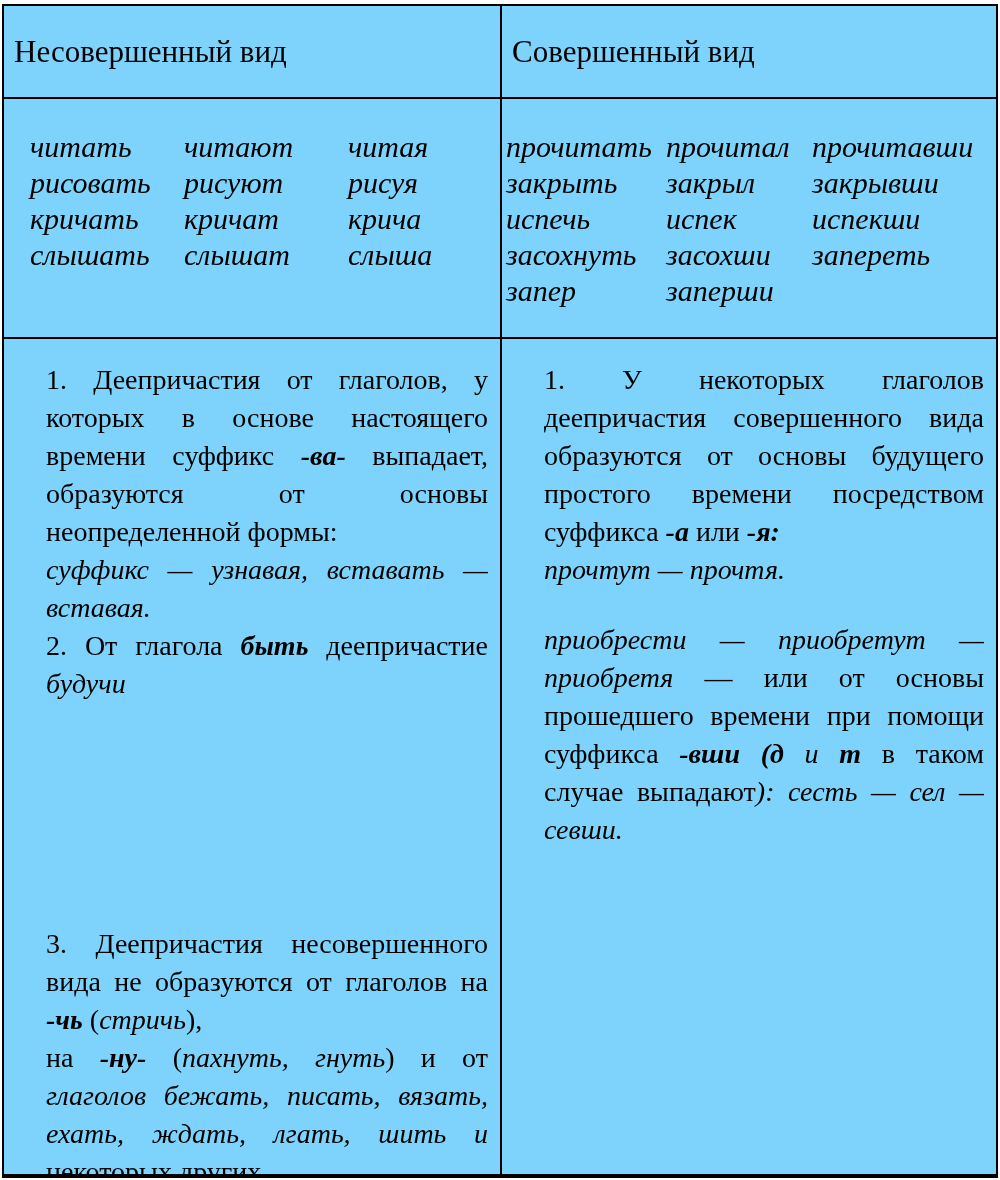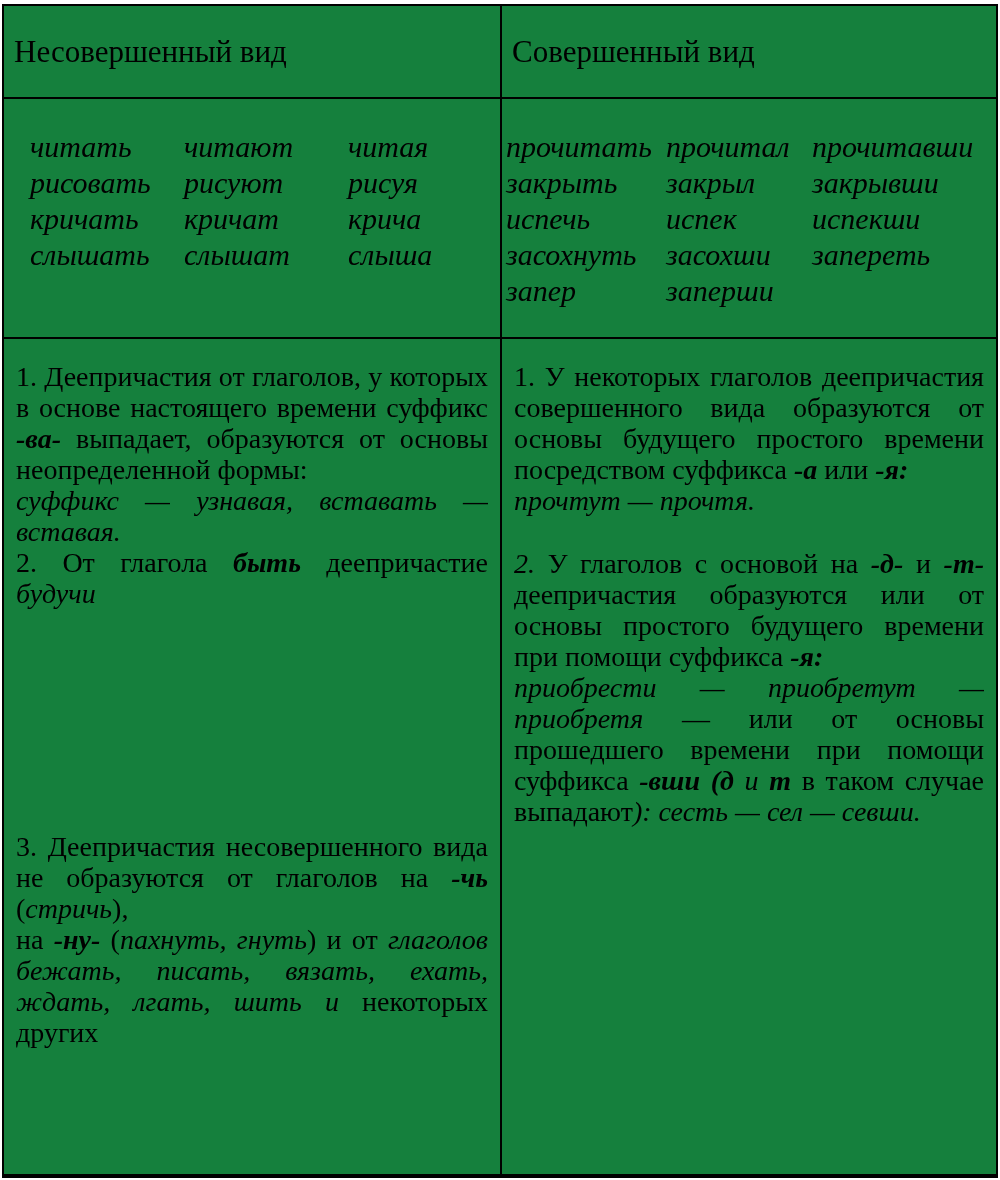--- a/index.html
+++ b/index.html
@@ -22,21 +22,21 @@
   }
   .aspect-table {
     box-sizing: border-box;
     width: 100%;
     height: 100%;
     display: grid;
     grid-template-columns: 498px 1fr;
     grid-template-rows: 93px 240px 1fr;
     border: 2px solid #000000;
     border-bottom-width: 4px;
-    background: #15803d;
+    background: #7dd3fc;
   }
   .cell {
     box-sizing: border-box;
     overflow: hidden;
   }
   .col-left  { border-right: 2px solid #000000; }
   .row-header, .row-examples { border-bottom: 2px solid #000000; }
 
   
   .row-header {
@@ -56,21 +56,22 @@
     line-height: 36px;
   }
   .row-examples.col-left  { grid-template-columns: 154px 164px 1fr; padding-left: 26px; }
   .row-examples.col-right { grid-template-columns: 160px 146px 1fr; padding-left: 4px; }
   .ex-word { white-space: nowrap; font-family: Liberation Serif, serif; }
 
   
   .row-notes {
     padding: 22px 12px 0 12px;
     font-size: 28px;
-    line-height: 31px;
+    line-height: 38px;
+    margin-left: 30px;
   }
   .para {
     margin: 0;
     text-align: justify;
   }
   .i  { font-style: italic; }
   .bi { font-weight: bold; font-style: italic; }
 </style>
 </head>
 <body>
@@ -120,18 +121,17 @@
         <p class="para"><span>1. Деепричастия от глаголов, у которых в основе настоящего времени суффикс </span><span class="bi">-ва-</span><span> выпадает, образуются от основы неопределенной формы:</span></p>
         <p class="para"><span class="i">суффикс — узнавая, вставать — вставая.</span></p>
         <p class="para"><span>2. От глагола </span><span class="bi">быть</span><span> деепричастие </span><span class="i">будучи</span></p>
         <div style="height: 222px;"></div>
         <p class="para"><span>3. Деепричастия несовершенного вида не образуются от глаголов на </span><span class="bi">-чь</span><span> (</span><span class="i">стричь</span><span>),</span><br><span>на </span><span class="bi">-ну-</span><span> (</span><span class="i">пахнуть, гнуть</span><span>) и от </span><span class="i">глаголов бежать, писать, вязать, ехать, ждать, лгать, шить и</span><span> некоторых других</span></p>
       </div>
     <div class="cell row-notes col-right">
         <p class="para"><span>1. У некоторых глаголов деепричастия совершенного вида образуются от основы будущего простого времени посредством суффикса </span><span class="bi">-а</span><span> или  </span><span class="bi">-я:</span></p>
         <p class="para"><span class="i">прочтут — прочтя.</span></p>
         <div style="height: 32px;"></div>
-        <p class="para"><span class="i">2.</span><span> У глаголов с основой на </span><span class="bi">-д-</span><span> и </span><span class="bi">-т-</span><span> деепричастия образуются или от основы простого будущего времени при помощи суффикса </span><span class="bi">-я:</span></p>
         <p class="para"><span class="i">приобрести — приобретут — приобретя</span><span> — или от основы прошедшего времени при помощи суффикса </span><span class="bi">-вши (д</span><span class="i"> и </span><span class="bi">т</span><span> в таком случае выпадают</span><span class="i">): </span><span class="i">сесть — сел — севши.</span></p>
       </div>
 
   </div>
 </div>
 
 </body></html>

